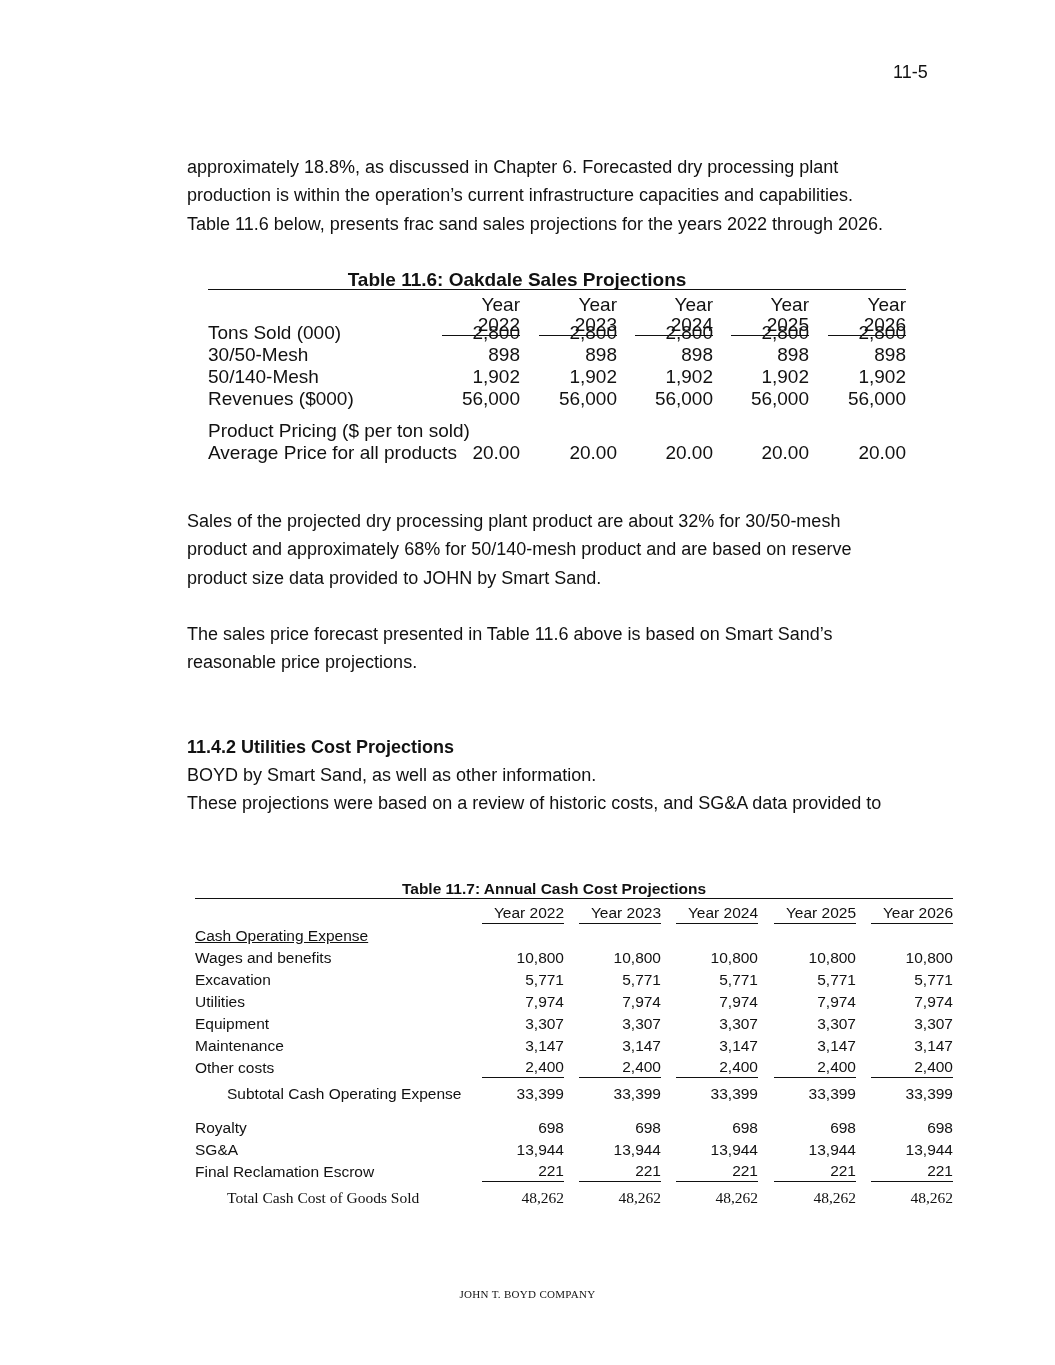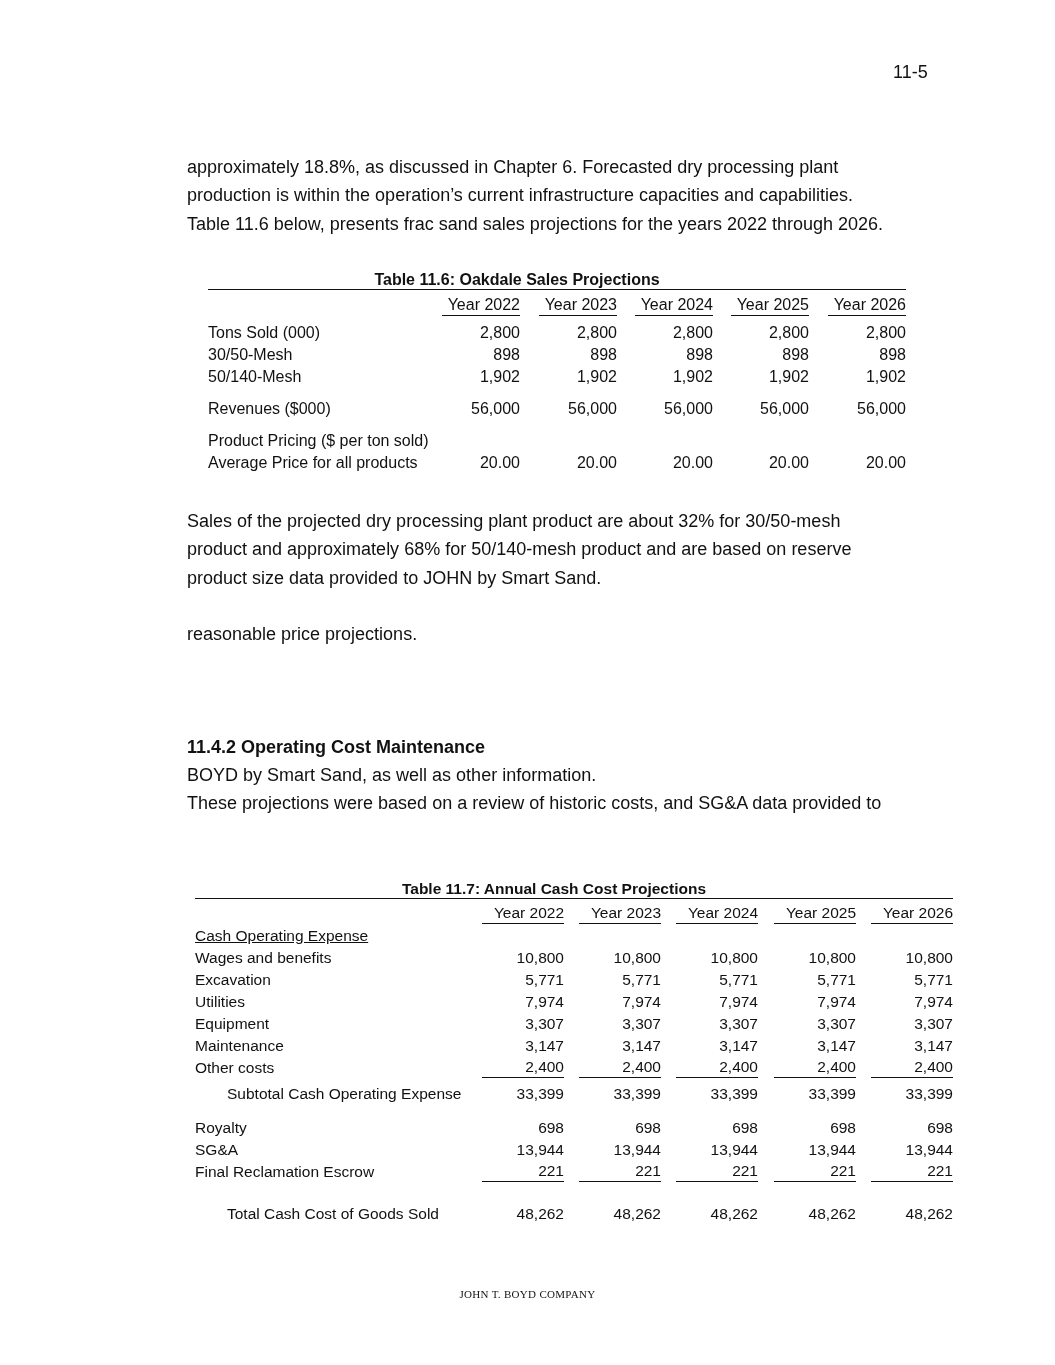--- a/index.html
+++ b/index.html
@@ -3,21 +3,21 @@
 <meta charset="utf-8">
 <style>
   html, body { margin:0; padding:0; background:#ffffff; }
   body { width:1055px; height:1365px; position:relative; font-family:"Liberation Sans", sans-serif; color:#111; overflow:hidden; }
   .page-num { position:absolute; left:893px; top:62px; font-size:18px; }
   .para { position:absolute; left:187px; width:760px; font-size:18px; line-height:28.3px; }
   .heading { position:absolute; left:187px; font-size:18px; font-weight:bold; }
   .footer { position:absolute; left:0; width:1055px; top:1288px; text-align:center; font-family:"Liberation Serif", serif; font-size:11px; letter-spacing:0.3px; }
 
   
-  .t6 { position:absolute; left:208px; top:270px; width:698px; font-size:16px; }
+  .t6 { position:absolute; left:208px; top:270px; width:698px; font-size:19px; }
   .t6 .title { text-align:center; font-weight:bold; padding-right:80px; height:19px; line-height:19px; border-bottom:1.5px solid #111; }
   .t6 .row { position:relative; height:22px; line-height:22px; }
   .t6 .label { position:absolute; left:0; }
   .t6 .cell { position:absolute; text-align:right; width:80px; }
   .t6 .hdr .cell { border-bottom:1.5px solid #111; line-height:20px; width:78px; }
 
   
   .t7 { position:absolute; left:195px; top:879px; width:758px; font-size:15.5px; }
   .t7 .title { text-align:center; font-weight:bold; padding-right:40px; height:19px; line-height:19px; border-bottom:1.5px solid #111; }
   .t7 .row { position:relative; height:22px; line-height:22px; }
@@ -66,21 +66,21 @@
     <span class="cell" style="left:618px;">898</span>
   </div>
   <div class="row">
     <span class="label">50/140-Mesh</span>
     <span class="cell" style="left:232px;">1,902</span>
     <span class="cell" style="left:329px;">1,902</span>
     <span class="cell" style="left:425px;">1,902</span>
     <span class="cell" style="left:521px;">1,902</span>
     <span class="cell" style="left:618px;">1,902</span>
   </div>
-  <div class="row" style="margin-top:10px;">
+  <div class="row" style="margin-top:0;">
     <span class="label">Revenues ($000)</span>
     <span class="cell" style="left:232px;">56,000</span>
     <span class="cell" style="left:329px;">56,000</span>
     <span class="cell" style="left:425px;">56,000</span>
     <span class="cell" style="left:521px;">56,000</span>
     <span class="cell" style="left:618px;">56,000</span>
   </div>
   <div class="row" style="margin-top:10px;">
     <span class="label">Product Pricing ($ per ton sold)</span>
   </div>
@@ -94,24 +94,25 @@
   </div>
 </div>
 
 <div class="para" style="top:507px;">
   <div>Sales of the projected dry processing plant product are about 32% for 30/50-mesh</div>
   <div>product and approximately 68% for 50/140-mesh product and are based on reserve</div>
   <div>product size data provided to JOHN by Smart Sand.</div>
 </div>
 
 <div class="para" style="top:620px;">
+  <div>The sales price forecast presented in Table 11.6 above is based on Smart Sand’s</div>
   <div>reasonable price projections.</div>
 </div>
 
-<div class="heading" style="top:737px;">11.4.2  Operating Cost Maintenance</div>
+<div class="heading" style="top:737px;">11.4.2  Utilities Cost Projections</div>
 
 <div class="para" style="top:761px;">
   <div>BOYD by Smart Sand, as well as other information.</div>
   <div>These projections were based on a review of historic costs, and SG&amp;A data provided to</div>
 </div>
 
 <div class="t7">
   <div class="title">Table 11.7: Annual Cash Cost Projections</div>
   <div class="row hdr" style="margin-top:4px;">
     <span class="cell" style="left:287px;">Year 2022</span>
@@ -197,21 +198,21 @@
     <span class="cell" style="left:676px;">13,944</span>
   </div>
   <div class="row ul">
     <span class="label">Final Reclamation Escrow</span>
     <span class="cell" style="left:287px;">221</span>
     <span class="cell" style="left:384px;">221</span>
     <span class="cell" style="left:481px;">221</span>
     <span class="cell" style="left:579px;">221</span>
     <span class="cell" style="left:676px;">221</span>
   </div>
-  <div class="row" style="margin-top:20px;">
+  <div class="row" style="margin-top:4px;font-family:Liberation Serif, serif;">
     <span class="label indent">Total Cash Cost of Goods Sold</span>
     <span class="cell" style="left:287px;">48,262</span>
     <span class="cell" style="left:384px;">48,262</span>
     <span class="cell" style="left:481px;">48,262</span>
     <span class="cell" style="left:579px;">48,262</span>
     <span class="cell" style="left:676px;">48,262</span>
   </div>
 </div>
 
 <div class="footer">JOHN  T. BOYD  COMPANY</div>

